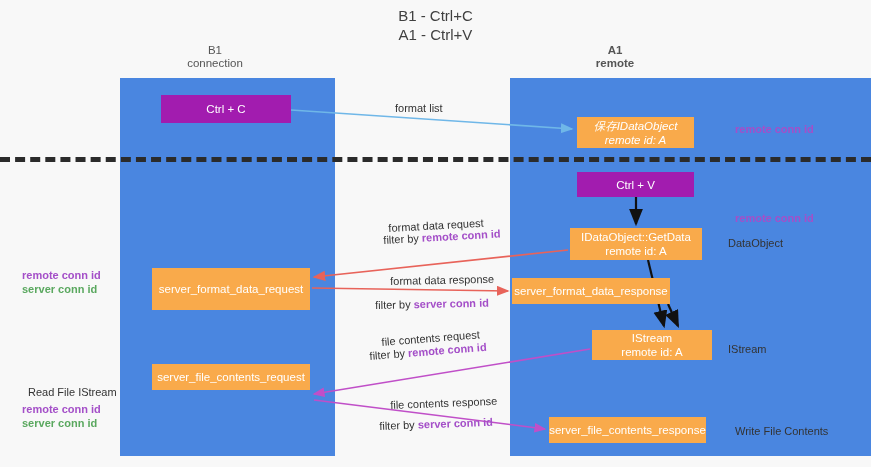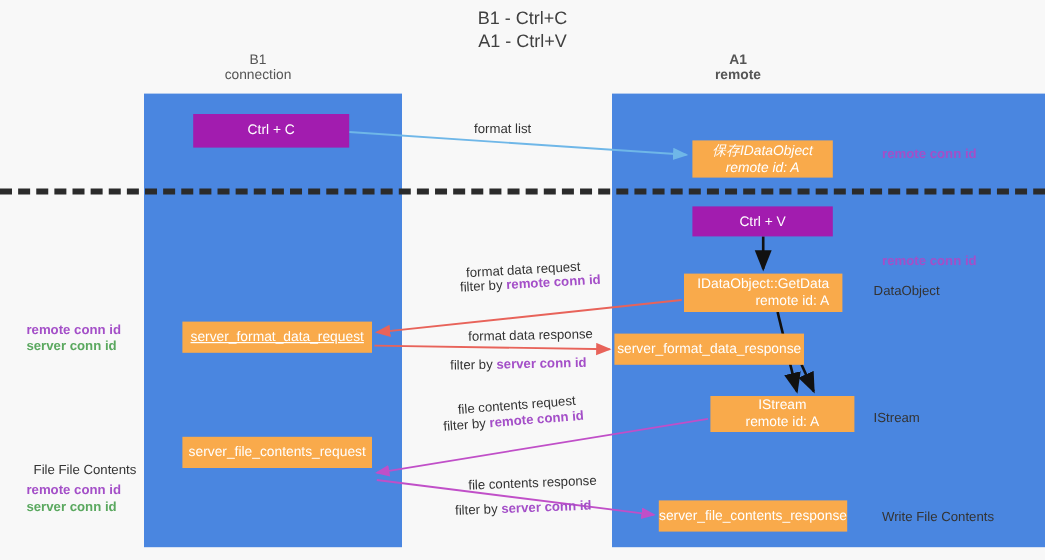--- a/index.html
+++ b/index.html
@@ -47,22 +47,22 @@
     color:#fff;font-size:11.5px;line-height:14px;
     text-align:center;white-space:pre-line;
     padding:2px 4px;
   }
   .green{background:#a21caf;}
   .orange{background:#f9aa4b;}
 
   #n-ctrlc   {left:161px;top:95px;width:130px;height:28px;}
   #n-idataobj{left:577px;top:117px;width:117px;height:31px;font-style:italic;}
   #n-ctrlv   {left:577px;top:172px;width:117px;height:25px;}
-  #n-getdata {left:570px;top:228px;width:132px;height:32px;text-align:right;}
-  #n-sfdreq  {left:152px;top:268px;width:158px;height:26px;text-decoration:underline;}
+  #n-getdata {left:570px;top:228px;width:132px;height:32px;}
+  #n-sfdreq  {left:152px;top:268px;width:158px;height:42px;}
   #n-sfdresp {left:512px;top:278px;width:158px;height:26px;}
   #n-istream {left:592px;top:330px;width:120px;height:30px;}
   #n-sfcreq  {left:152px;top:364px;width:158px;height:26px;}
   #n-sfcresp {left:549px;top:417px;width:157px;height:26px;}
 
   
   .ann{font-size:11px;color:#333;line-height:14px;white-space:pre-line;}
   .bold{font-weight:bold;}
   .purple{color:#a44fc8;}
   .green-txt{color:#5aa85f;}
@@ -175,20 +175,20 @@
   <div class="abs ann bold purple" id="lbl-rci-2">remote conn id</div>
   <div class="abs ann" id="lbl-dataobject">DataObject</div>
   <div class="abs ann" id="lbl-istream-r">IStream</div>
   <div class="abs ann" id="lbl-writefc">Write File Contents</div>
 
   <div class="abs" id="lbl-left-ids">
     <div class="ann bold purple">remote conn id</div>
     <div class="ann bold green-txt">server conn id</div>
   </div>
 
-  <div class="abs ann" id="lbl-readfc">File File Contents</div>
+  <div class="abs ann" id="lbl-readfc">Read File IStream</div>
 
   <div class="abs" id="lbl-left-ids2">
     <div class="ann bold purple">remote conn id</div>
     <div class="ann bold green-txt">server conn id</div>
   </div>
 
 </div>
 
 </body></html>

